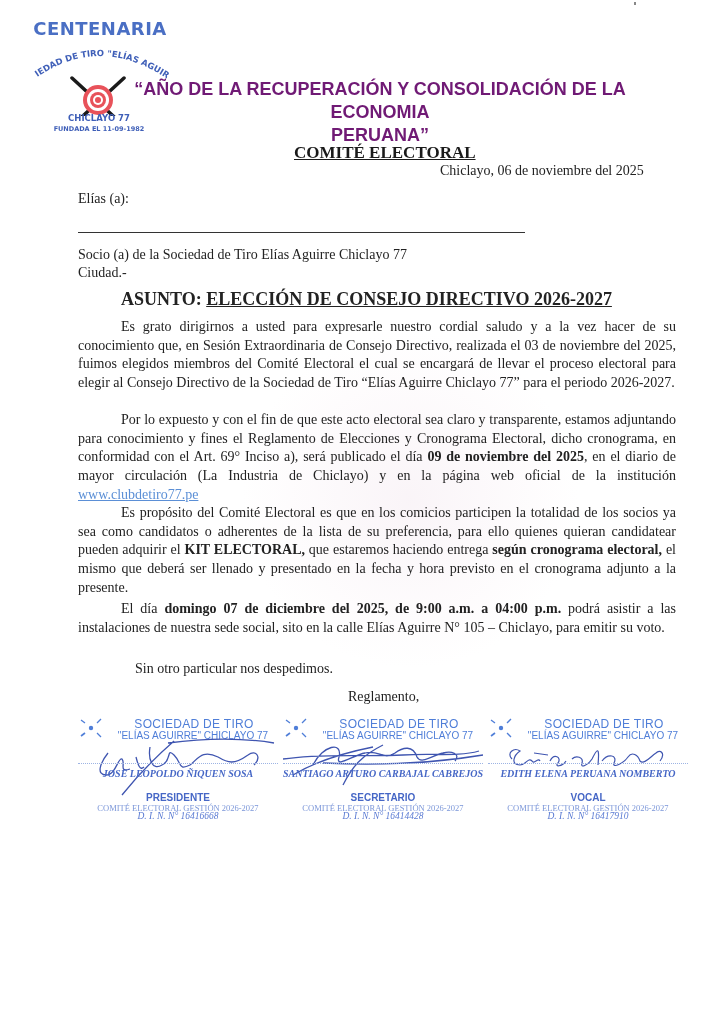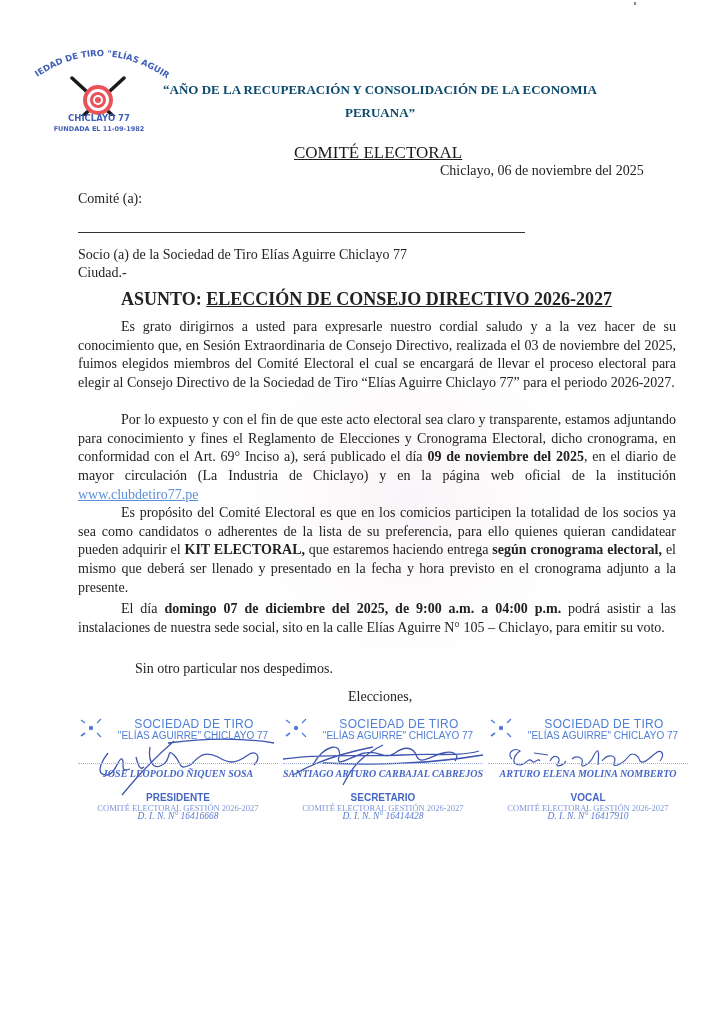--- a/index.html
+++ b/index.html
@@ -23,26 +23,26 @@
     font-family: "DejaVu Sans", sans-serif; font-weight: bold; font-size: 8.5px; color: #3f5fb8;
   }
   .logo-founded {
     position: absolute; left: 10px; top: 107px; width: 150px; text-align: center;
     font-family: "DejaVu Sans", sans-serif; font-weight: bold; font-size: 6.5px; color: #3f5fb8;
   }
 
   
   .motto {
     left: 110px; top: 78px; width: 540px; text-align: center;
-    font-family: Liberation Serif, serif; font-weight: bold; font-size: 13px;
-    line-height: 23px; color: #0c4a6e;
+    font-family: Liberation Sans, sans-serif; font-weight: bold; font-size: 18px;
+    line-height: 23px; color: #701a75;
   }
 
   .committee-title {
-    left: 294px; top: 143px; font-weight: normal; font-size: 17px;
+    left: 294px; top: 143px; font-weight: bold; font-size: 17px;
     text-decoration: underline; color: #1a1a1a;
   }
   .date-line { left: 440px; top: 163px; font-size: 14px; color: #222; }
 
   .greeting { left: 78px; top: 191px; font-size: 14px; }
   .addressee-line {
     left: 78px; top: 232px; width: 447px; height: 0; border-top: 1px solid #333;
   }
   .recipient { left: 78px; top: 246px; font-size: 14px; line-height: 18px; }
 
@@ -106,20 +106,21 @@
     font-family: Liberation Serif, serif; font-size: 8.5px; color: #7c97d9; white-space: nowrap;
   }
   .corner-mark { left: 634px; top: 2px; width: 2px; height: 3px; background: #888; }
 </style>
 </head>
 <body>
 
 <div class="abs corner-mark"></div>
 
 <div class="abs logo">
+  <div class="logo-centenaria">CENTENARIA</div>
   <svg class="logo-svg" width="170" height="80" viewBox="0 0 170 80">
     <defs>
       <path id="arcPath" d="M 22 42 Q 85 -2 152 42"></path>
     </defs>
     <text font-family="DejaVu Sans, sans-serif" font-weight="bold" font-size="8.5" fill="#3f5fb8">
       <textPath href="#arcPath" startOffset="50%" text-anchor="middle" id="arcText">SOCIEDAD DE TIRO "ELÍAS AGUIRRE"</textPath>
     </text>
 
     <line x1="58" y1="42" x2="110" y2="90" stroke="#1a1a1a" stroke-width="3.5" stroke-linecap="round"></line>
     <line x1="110" y1="42" x2="58" y2="90" stroke="#1a1a1a" stroke-width="3.5" stroke-linecap="round"></line>
@@ -137,42 +138,42 @@
 <div class="abs motto">
   <div>“AÑO DE LA RECUPERACIÓN Y CONSOLIDACIÓN DE LA ECONOMIA</div>
   <div>PERUANA”</div>
 </div>
 
 <div class="abs committee-title">COMITÉ ELECTORAL</div>
 <div class="abs date-line">Chiclayo, 06 de noviembre del 2025</div>
 
 <div class="abs watermark"></div>
 
-<div class="abs greeting">Comité (a):</div>
+<div class="abs greeting">Elías (a):</div>
 <div class="abs addressee-line"></div>
 <div class="abs recipient">
   <div>Socio (a) de la Sociedad de Tiro Elías Aguirre Chiclayo 77</div>
   <div>Ciudad.-</div>
 </div>
 
 <div class="abs subject">
   <span>ASUNTO:</span>
   <span class="u">ELECCIÓN DE CONSEJO DIRECTIVO 2026-2027</span>
 </div>
 
 <div class="abs para p1"><span class="indent"></span><span>Es grato dirigirnos a usted para expresarle nuestro cordial saludo y a la vez hacer de su conocimiento que, en Sesión Extraordinaria de Consejo Directivo, realizada el 03 de noviembre del 2025, fuimos elegidos miembros del Comité Electoral el cual se encargará de llevar el proceso electoral para elegir al Consejo Directivo de la Sociedad de Tiro “Elías Aguirre Chiclayo 77” para el periodo 2026-2027.</span></div>
 
 <div class="abs para p2"><span class="indent"></span><span>Por lo expuesto y con el fin de que este acto electoral sea claro y transparente, estamos adjuntando para conocimiento y fines el Reglamento de Elecciones y Cronograma Electoral, dicho cronograma, en conformidad con el Art. 69° Inciso a), será publicado el día </span><b>09 de noviembre del 2025</b><span>, en el diario de mayor circulación (La Industria de Chiclayo) y en la página web oficial de la institución </span><a class="link">www.clubdetiro77.pe</a></div>
 
 <div class="abs para p3"><span class="indent"></span><span>Es propósito del Comité Electoral es que en los comicios participen la totalidad de los socios ya sea como candidatos o adherentes de la lista de su preferencia, para ello quienes quieran candidatear pueden adquirir el </span><b>KIT ELECTORAL,</b><span> que estaremos haciendo entrega </span><b>según cronograma electoral,</b><span> el mismo que deberá ser llenado y presentado en la fecha y hora previsto en el cronograma adjunto a la presente.</span></div>
 
 <div class="abs para p4"><span class="indent"></span><span>El día </span><b>domingo 07 de diciembre del 2025, de 9:00 a.m. a 04:00 p.m.</b><span> podrá asistir a las instalaciones de nuestra sede social, sito en la calle Elías Aguirre N° 105 – Chiclayo, para emitir su voto.</span></div>
 
 <div class="abs para p5">Sin otro particular nos despedimos.</div>
-<div class="abs closing">Elecciones,</div>
+<div class="abs closing">Reglamento,</div>
 
 <div class="abs sig sig1">
   <svg class="stamp-mark" width="30" height="24">
     <circle cx="13" cy="11" r="2.2" fill="#4f7ed8"></circle>
     <line x1="3" y1="3" x2="7" y2="6" stroke="#4f7ed8" stroke-width="1.3"></line>
     <line x1="23" y1="2" x2="19" y2="6" stroke="#4f7ed8" stroke-width="1.3"></line>
     <line x1="3" y1="19" x2="7" y2="16" stroke="#4f7ed8" stroke-width="1.6"></line>
     <line x1="23" y1="20" x2="19" y2="16" stroke="#4f7ed8" stroke-width="1.3"></line>
   </svg>
   <div class="stamp-line1">SOCIEDAD DE TIRO</div>
@@ -214,17 +215,17 @@
     <line x1="23" y1="2" x2="19" y2="6" stroke="#4f7ed8" stroke-width="1.3"></line>
     <line x1="3" y1="19" x2="7" y2="16" stroke="#4f7ed8" stroke-width="1.6"></line>
     <line x1="23" y1="20" x2="19" y2="16" stroke="#4f7ed8" stroke-width="1.3"></line>
   </svg>
   <div class="stamp-line1">SOCIEDAD DE TIRO</div>
   <div class="stamp-line2">"ELÍAS AGUIRRE" CHICLAYO 77</div>
   <svg class="signature-svg" width="200" height="75">
     <path d="M 24 24 C 18 18, 26 12, 32 16 C 26 20, 22 30, 32 30 C 38 30, 40 22, 44 26 C 46 30, 50 22, 52 26 M 46 18 L 60 20 M 62 26 C 66 18, 74 22, 70 28 C 66 32, 74 32, 78 26 M 84 24 C 88 20, 96 22, 94 28 C 92 34, 100 30, 104 24 C 108 16, 112 8, 110 30 M 114 26 C 120 18, 130 20, 126 28 C 124 34, 136 28, 140 22 C 144 16, 150 20, 152 26 C 156 30, 162 22, 168 18 C 172 14, 178 18, 172 26" stroke="#3f55b0" stroke-width="1.2" fill="none"></path>
   </svg>
   <div class="dotted"></div>
-  <div class="sig-name">ARTURO ELENA MOLINA NOMBERTO</div>
+  <div class="sig-name">EDITH ELENA PERUANA NOMBERTO</div>
   <div class="sig-dni">D. I. N. N° 16417910</div>
   <div class="sig-role">VOCAL</div>
   <div class="sig-committee">COMITÉ ELECTORAL GESTIÓN 2026-2027</div>
 </div>
 
 </body></html>

